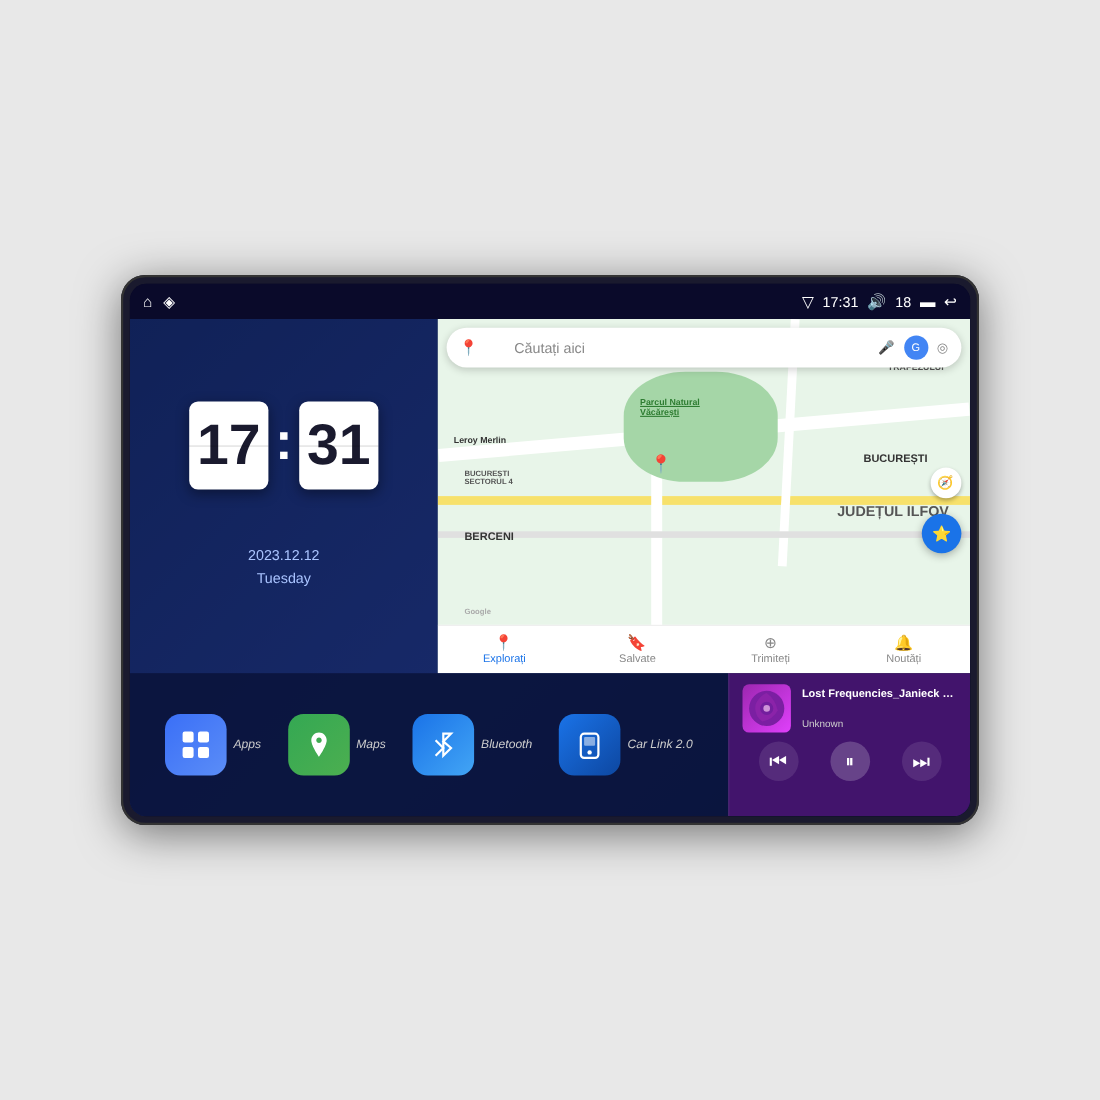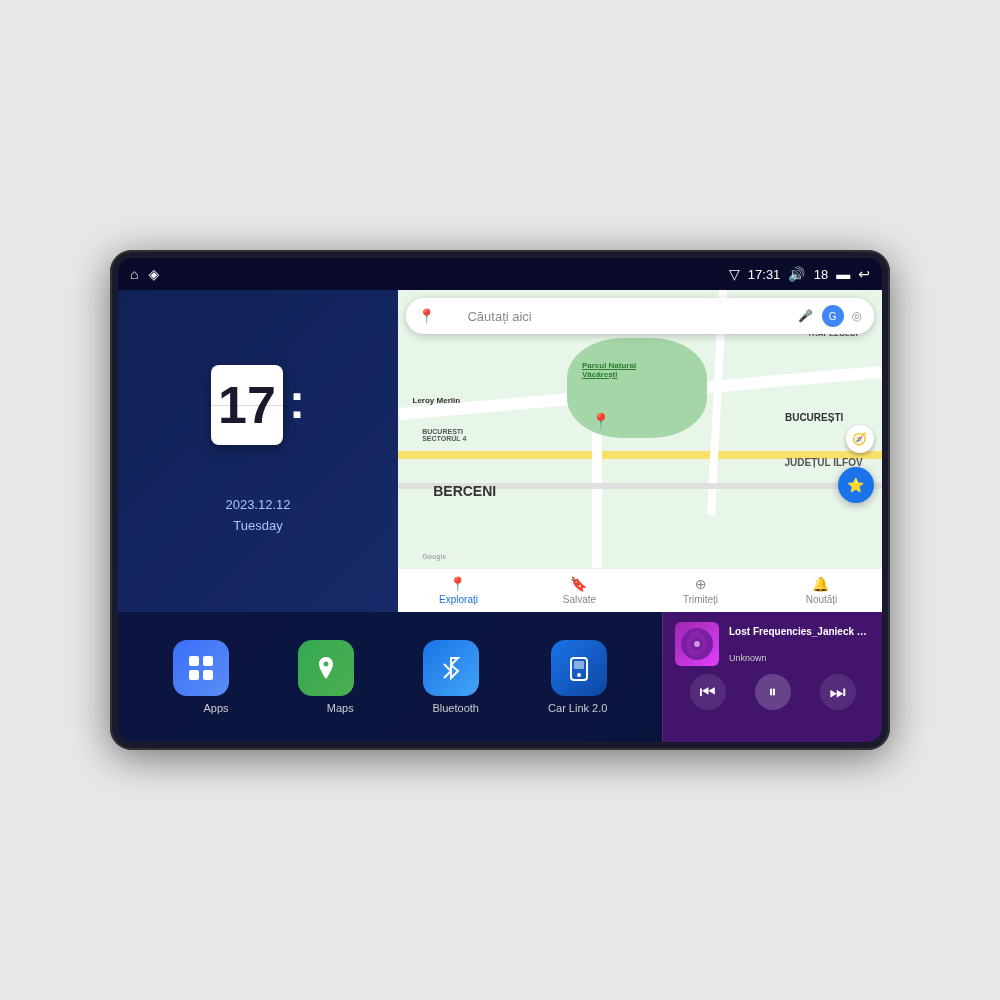--- a/index.html
+++ b/index.html
@@ -210,22 +210,23 @@
     
     .apps-bar {
       flex: 1;
       display: flex;
       align-items: center;
       justify-content: space-around;
       padding: 0 20px;
     }
 
     .app-icon-wrapper {
-      display: flex; flex-direction: column; align-items: flex-end; gap: 6px;
+      display: flex; flex-direction: row; align-items: center; gap: 6px;
       cursor: pointer;
+      font-style: italic;
     }
     .app-icon {
       width: 56px; height: 56px;
       border-radius: 14px;
       display: flex; align-items: center; justify-content: center;
       font-size: 24px;
     }
     .app-icon.apps-icon { background: linear-gradient(135deg, #3a6ff7, #5b8df7); }
     .app-icon.maps-icon { background: linear-gradient(135deg, #34a853, #4caf50); }
     .app-icon.radio-icon { background: linear-gradient(135deg, #f4511e, #ff7043); }
@@ -307,20 +308,21 @@
     </div>
 
     <div class="main-area">
 
       <div class="top-section">
 
         <div class="clock-widget">
           <div class="flip-clock">
             <div class="flip-digit">17</div>
             <div class="clock-separator">:</div>
+            <div class="flip-digit">31</div>
           </div>
           <div class="clock-date">
             <div class="date-text">2023.12.12</div>
             <div class="date-text">Tuesday</div>
           </div>
         </div>
 
         <div class="map-widget">
 
           <div class="map-bg">
@@ -328,22 +330,22 @@
             <div class="map-road" style="top:30%; left:0; right:0; height:12px; background:#fff; transform:rotate(-5deg);"></div>
             <div class="map-road" style="top:50%; left:0; right:0; height:8px; background:#fdd835; opacity:0.7;"></div>
             <div class="map-road" style="top:20%; left:40%; bottom:0; width:10px; background:#fff;"></div>
             <div class="map-road" style="top:0; left:65%; bottom:30%; width:8px; background:#fff; transform:rotate(3deg);"></div>
             <div class="map-road" style="top:60%; left:0; right:0; height:6px; background:#e0e0e0;"></div>
 
             <div class="map-green-area" style="top:15%; left:35%; width:140px; height:100px; background:#a5d6a7; border-radius:40%;"></div>
 
             <div class="map-label" style="top:12%; right:5%; font-size:8px; color:#555;">TRAPEZULUI</div>
             <div class="map-label" style="top:38%; right:8%; font-size:10px; color:#333; font-weight:700;">BUCUREȘTI</div>
-            <div class="map-label" style="top:52%; right:4%; font-size:10px; color:#555;">JUDEȚUL ILFOV</div>
-            <div class="map-label" style="top:60%; left:5%; font-size:14px; color:#333;margin-left:11px;">BERCENI</div>
+            <div class="map-label" style="top:52%; right:4%; font-size:13px; color:#555;">JUDEȚUL ILFOV</div>
+            <div class="map-label" style="top:60%; left:5%; font-size:10px; color:#333;">BERCENI</div>
             <div class="map-label" style="top:22%; left:38%; font-size:8px; color:#2e7d32;text-decoration:underline;">Parcul Natural<br>Văcărești</div>
             <div class="map-label" style="top:33%; left:3%; font-size:8px; color:#333;">Leroy Merlin</div>
             <div class="map-label" style="top:43%; left:5%; font-size:7px; color:#555;">BUCUREȘTI<br>SECTORUL 4</div>
             <div class="map-label" style="bottom:52px; left:5%; font-size:7px; color:#aaa;">Google</div>
 
             <div style="position:absolute; top:38%; left:40%; font-size:16px; color:#e53935;">📍</div>
 
             <div style="position:absolute; right:8px; top:42%; width:28px; height:28px; background:#fff; border-radius:50%; display:flex; align-items:center; justify-content:center; font-size:12px; box-shadow:0 2px 4px rgba(0,0,0,0.3);">🧭</div>
 
             <div style="position:absolute; right:8px; top:55%; width:36px; height:36px; background:#1a73e8; border-radius:50%; display:flex; align-items:center; justify-content:center; font-size:14px; box-shadow:0 2px 8px rgba(0,0,0,0.3);">⭐</div>

